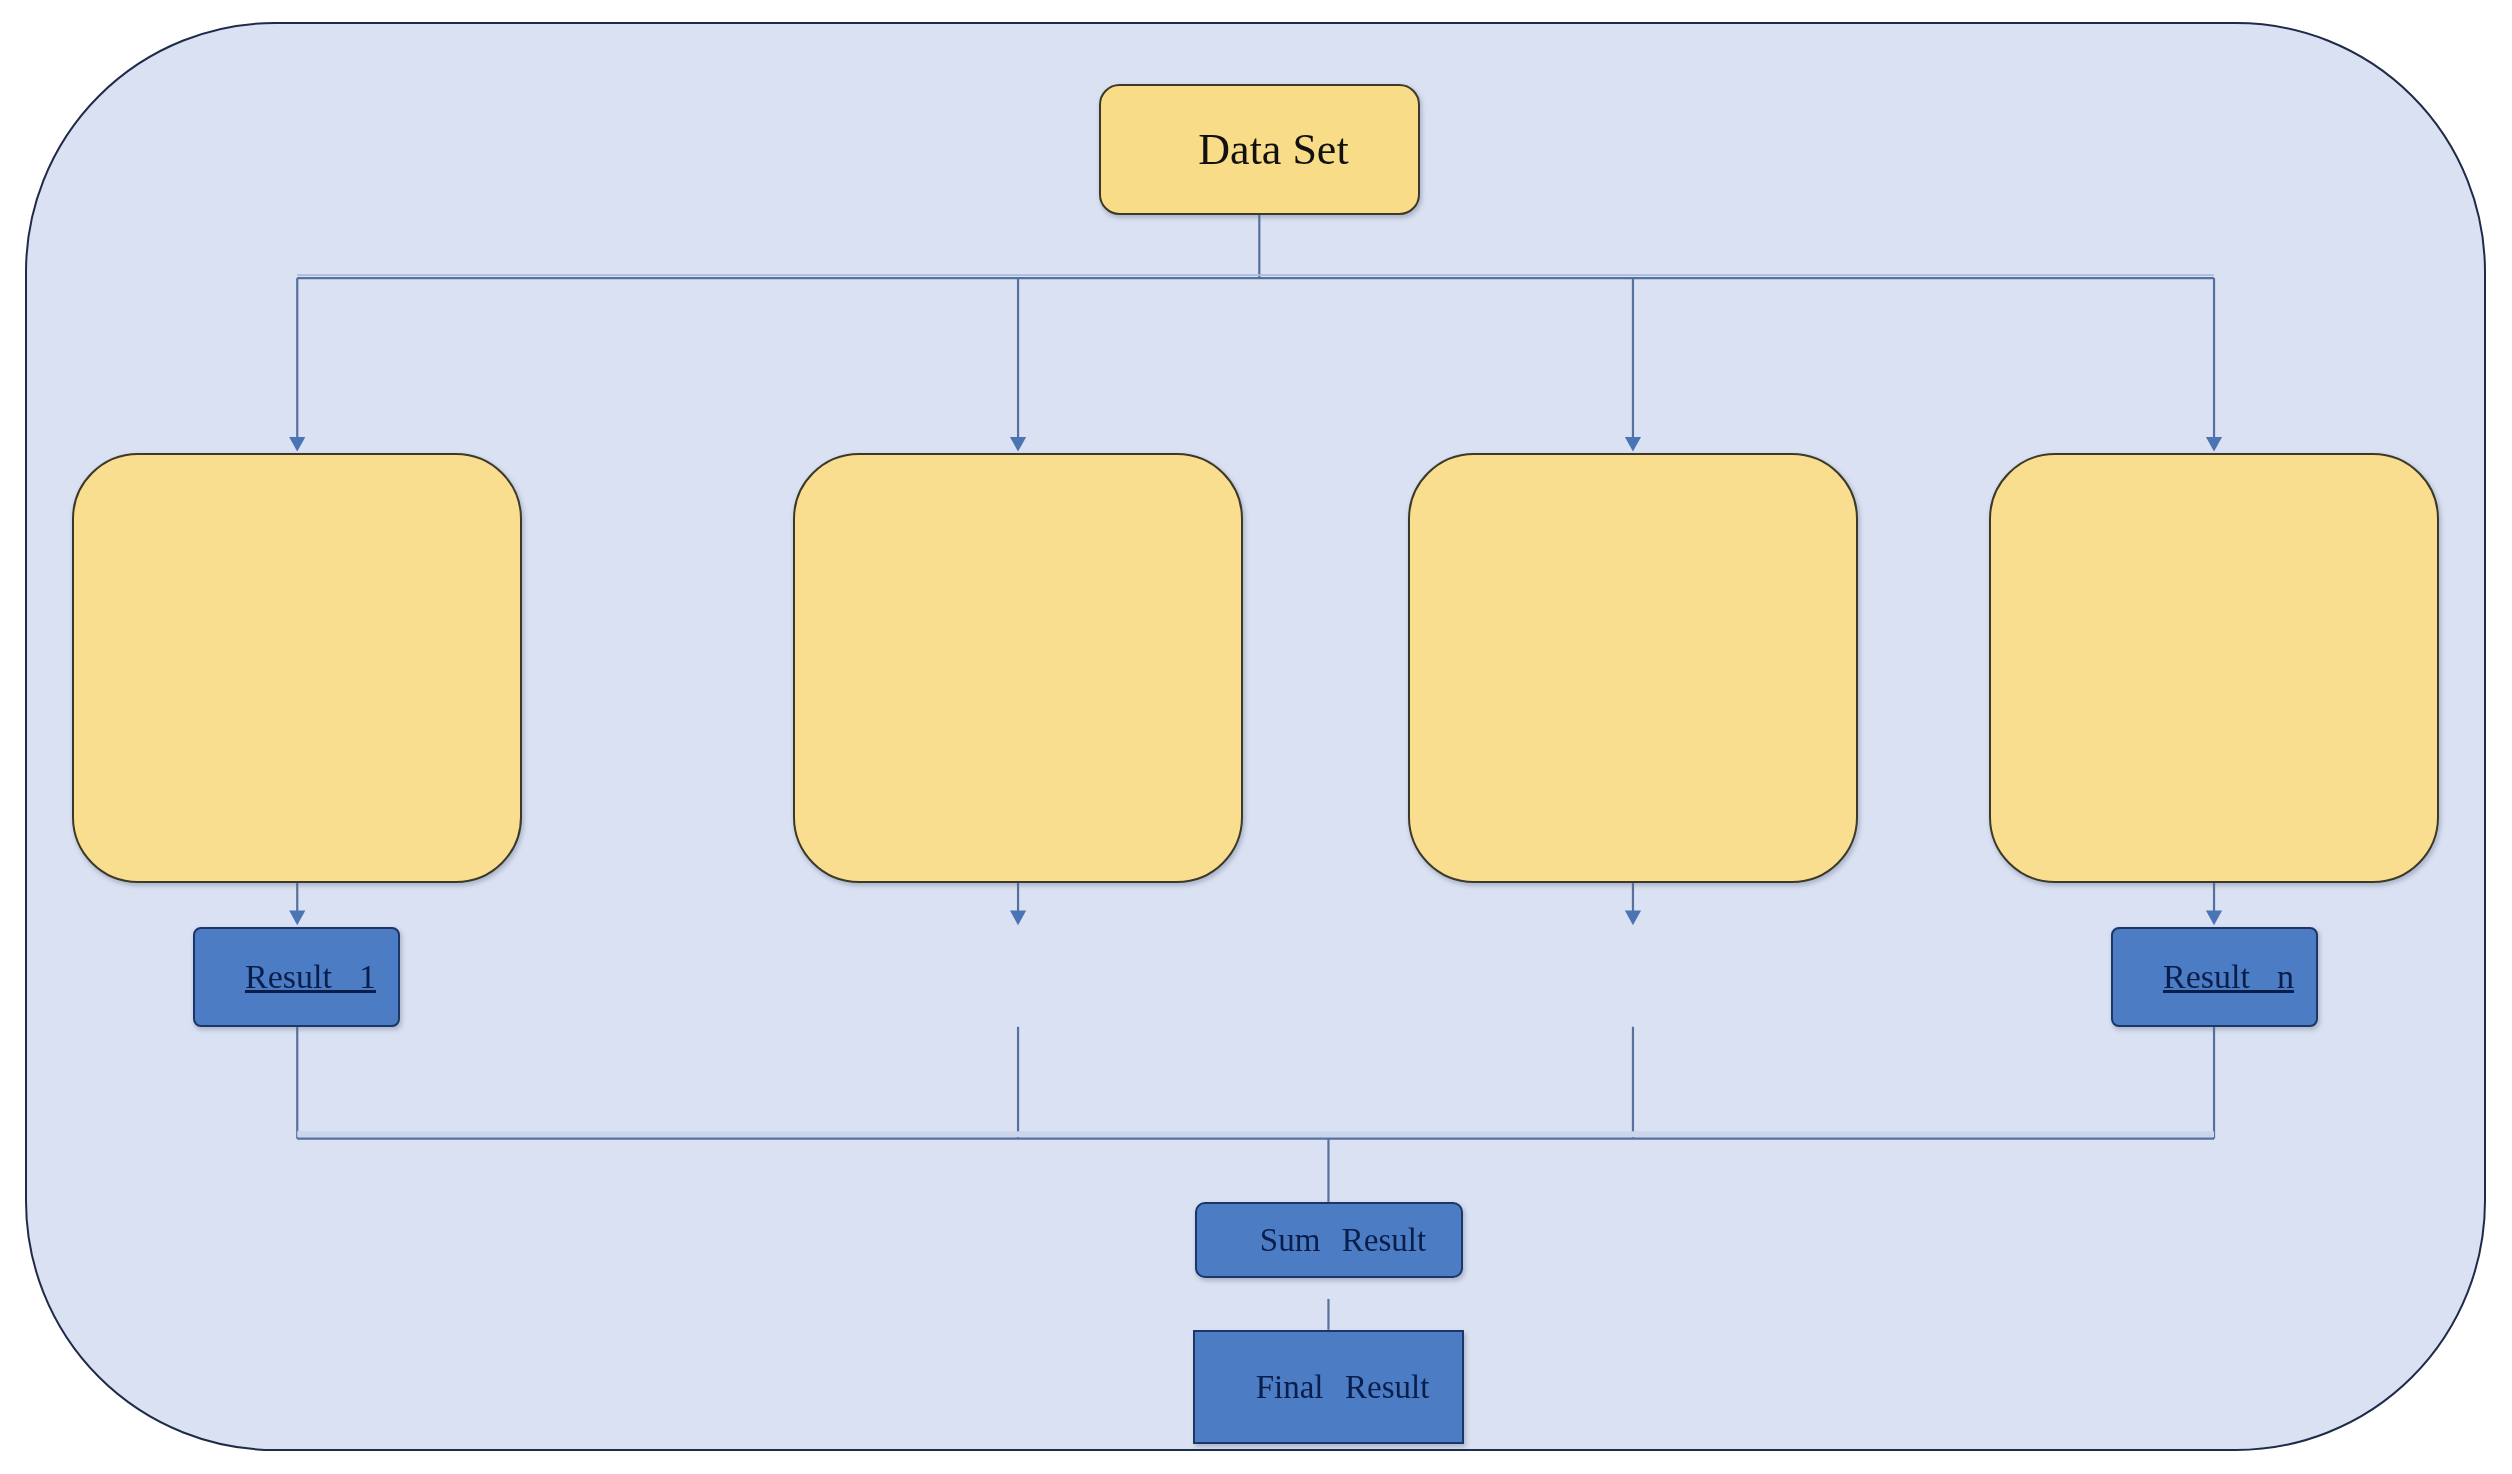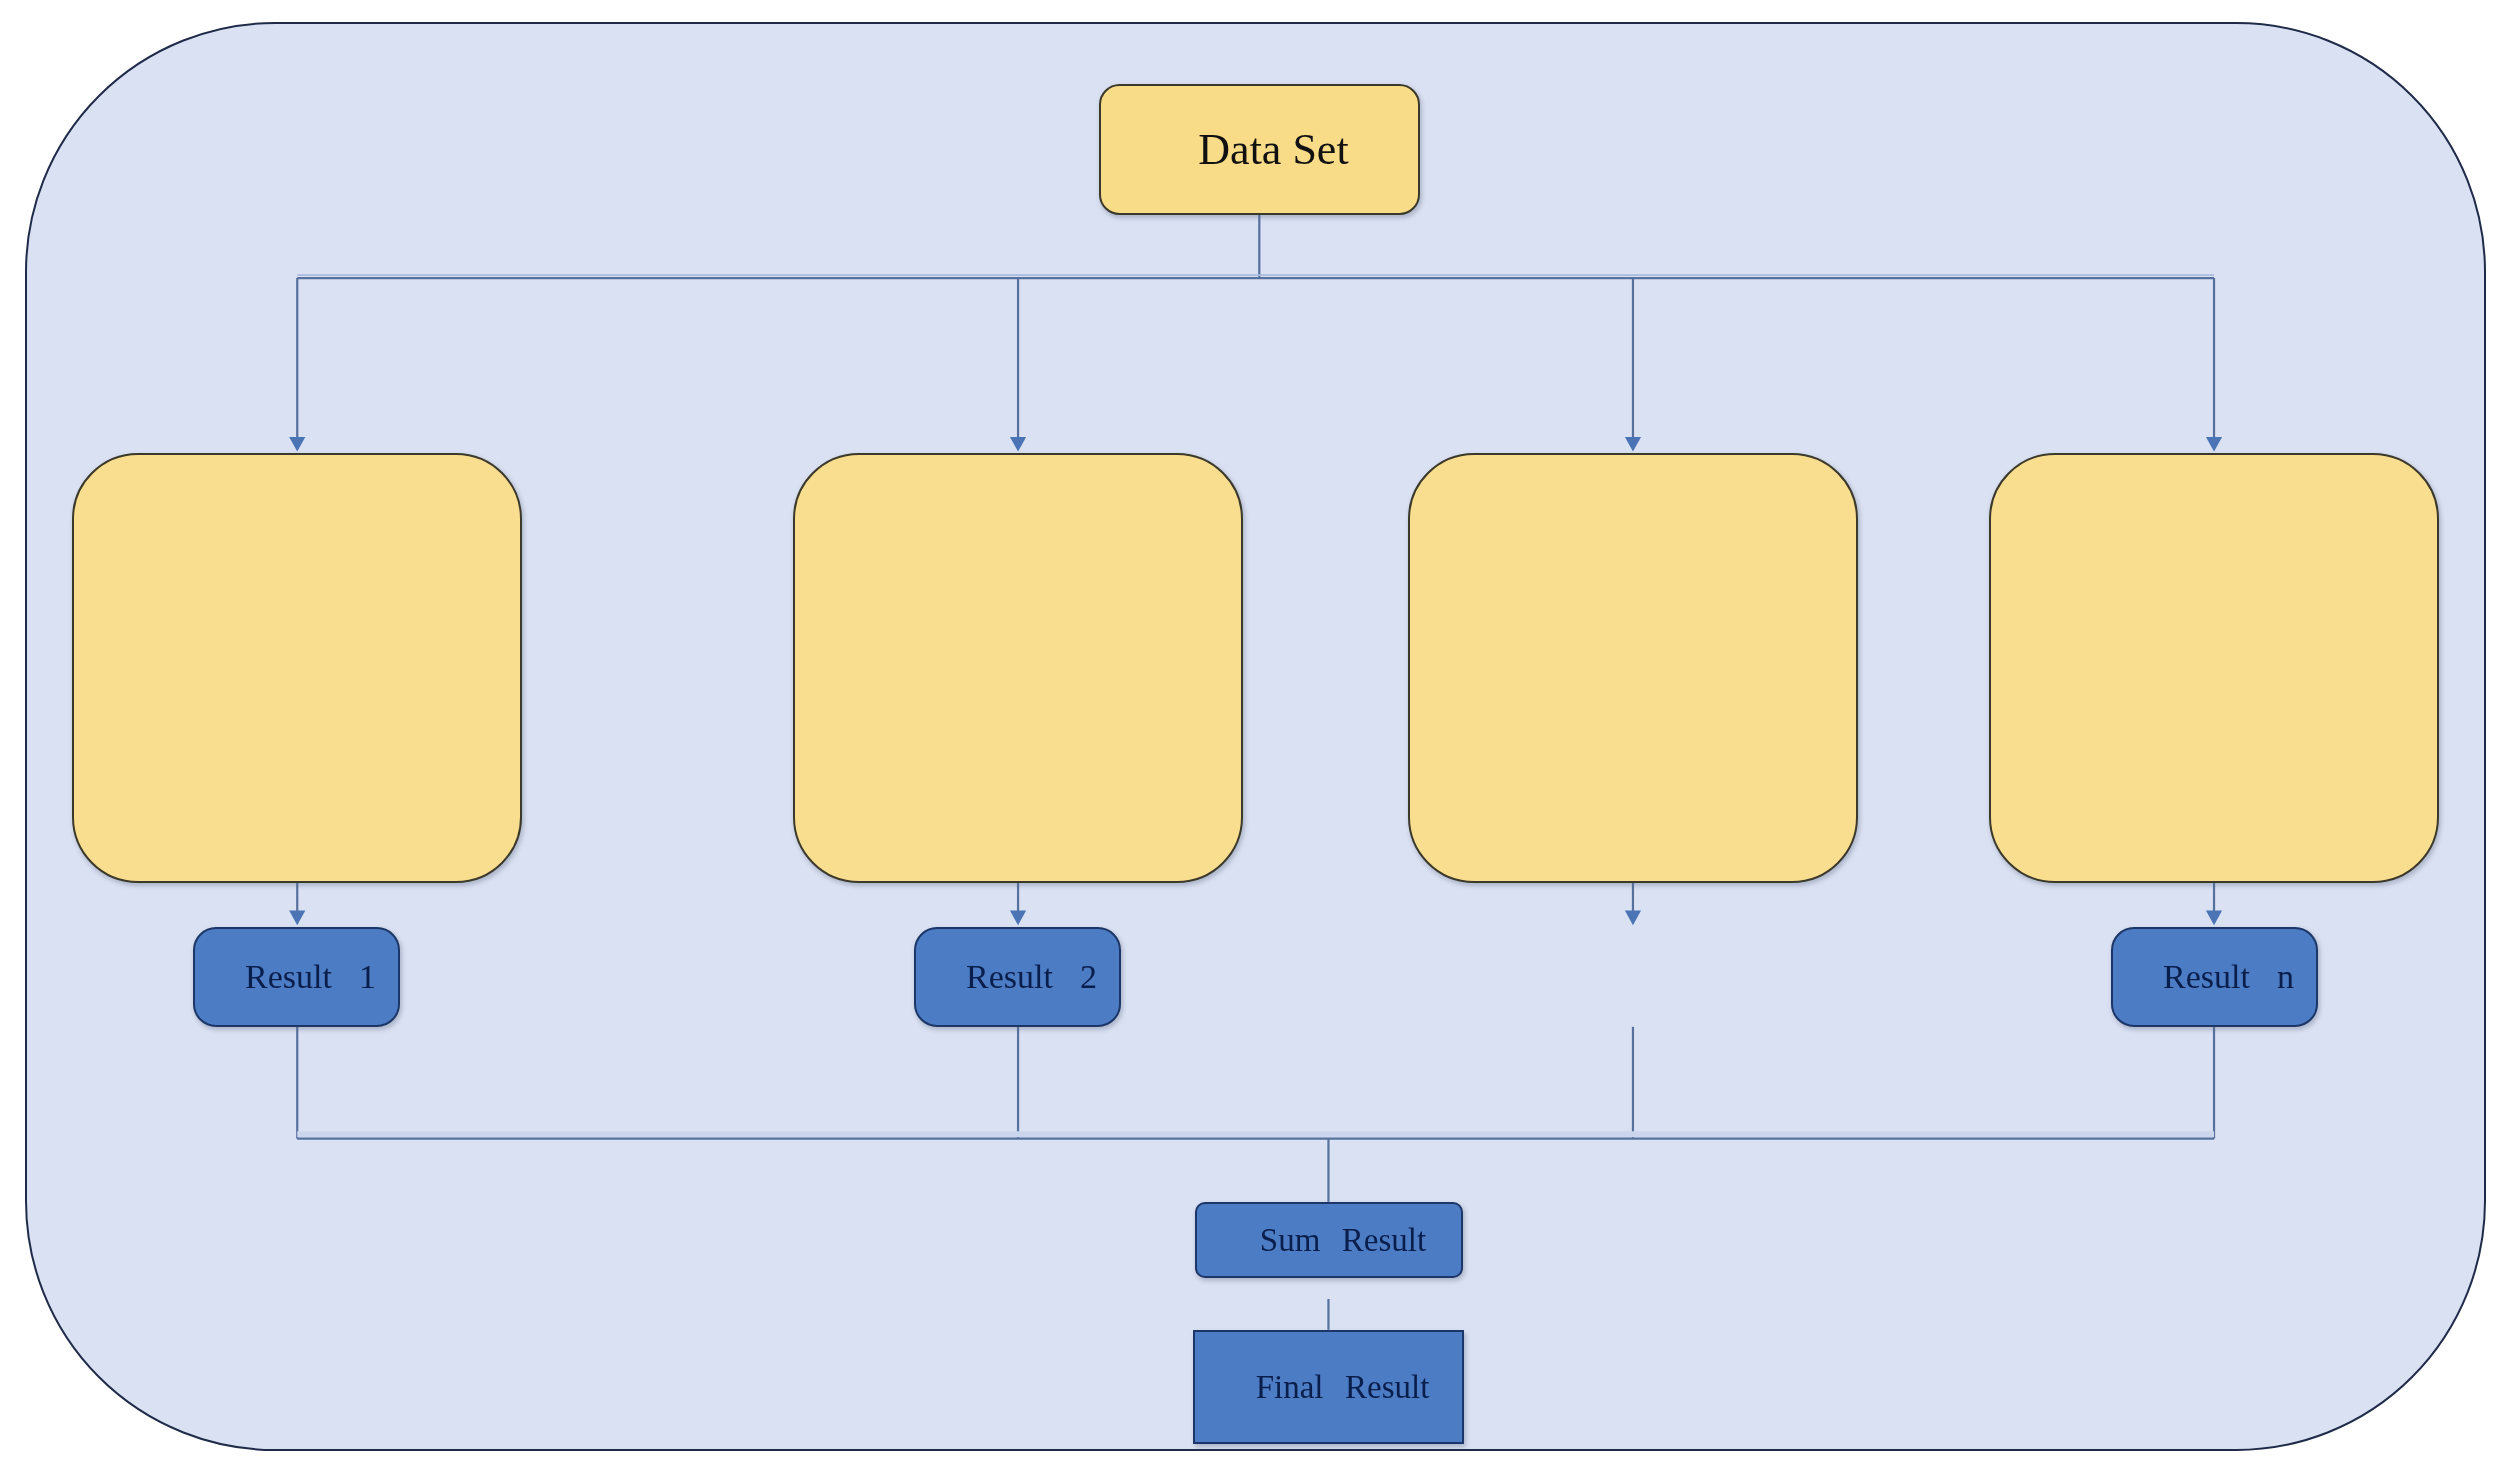--- a/index.html
+++ b/index.html
@@ -29,22 +29,22 @@
     top:453px;width:450px;height:430px;border-radius:66px;
   }
   .t1{left:72px}.t2{left:793px}.t3{left:1408px}.t4{left:1989px}
   .blue{
     background:var(--result-fill,#4C7CC4);
     border:2.9px solid var(--result-border,#1B3667);
     color:var(--result-text,#0A1E4C);
     box-shadow:1.5px 2.9px 4.4px rgba(90,100,130,0.35);
   }
   .result{
-    top:927px;width:207px;height:100px;border-radius:23px;
-    font-size:34px;word-spacing:0.55em;
+    top:927px;width:207px;height:100px;border-radius:8px;
+    font-size:34px;word-spacing:0.55em;text-decoration:underline;
   }
   .r1{left:193px}.r2{left:914px}.r3{left:1529px}.r4{left:2111px}
   .sum{
     left:1195px;top:1202px;width:268px;height:76px;border-radius:10px;
     border-width:2.6px;font-size:33px;word-spacing:0.4em;
   }
   .final{
     left:1193px;top:1330px;width:271px;height:114px;border-radius:0;
     border-width:2.6px;font-size:33px;word-spacing:0.4em;
   }
@@ -128,23 +128,20 @@
   </div>
 
   <div class="box yellow tree-box t1"></div>
   <div class="box yellow tree-box t2"></div>
   <div class="box yellow tree-box t3"></div>
   <div class="box yellow tree-box t4"></div>
 
   <div class="box blue result r1">
     <span class="lbl">Result 1</span>
   </div>
-  <div class="box blue result r2">
-    <span class="lbl">Result 2</span>
-  </div>
   <div class="box blue result r4">
     <span class="lbl">Result n</span>
   </div>
 
   <div class="box blue sum">
     <span class="lbl">Sum Result</span>
   </div>
   <div class="box blue final">
     <span class="lbl">Final Result</span>
   </div>

